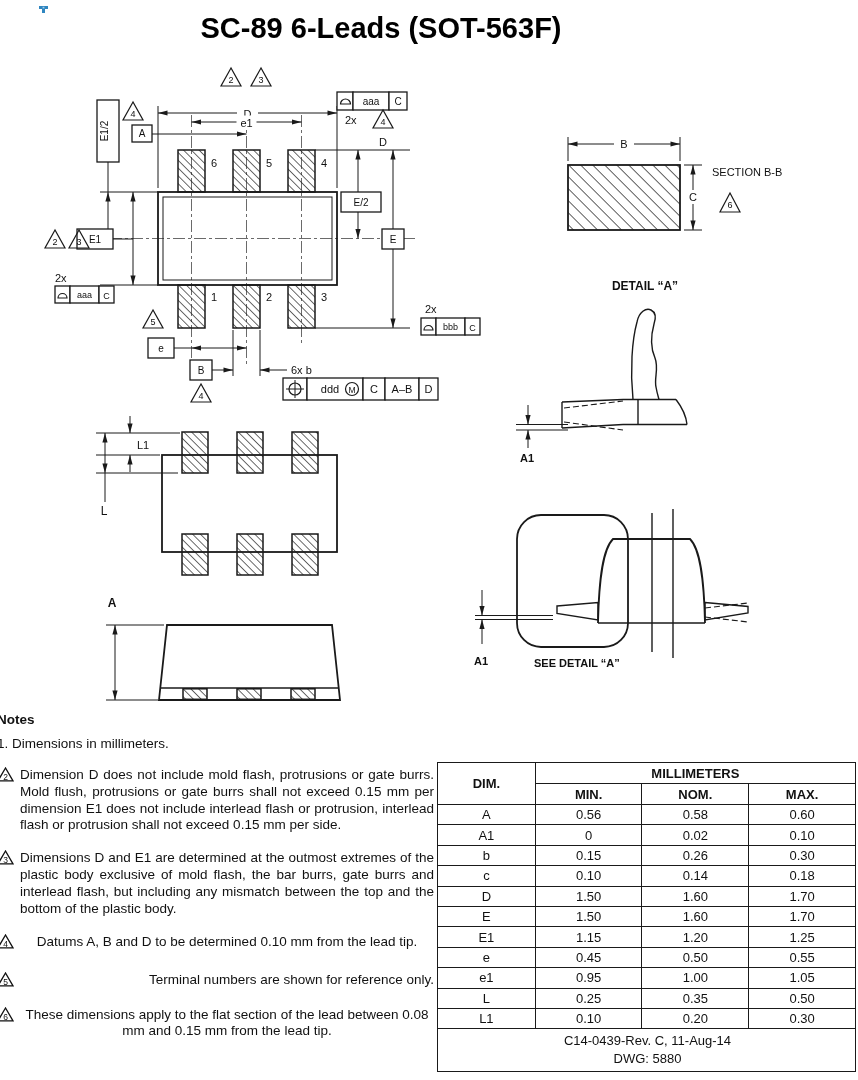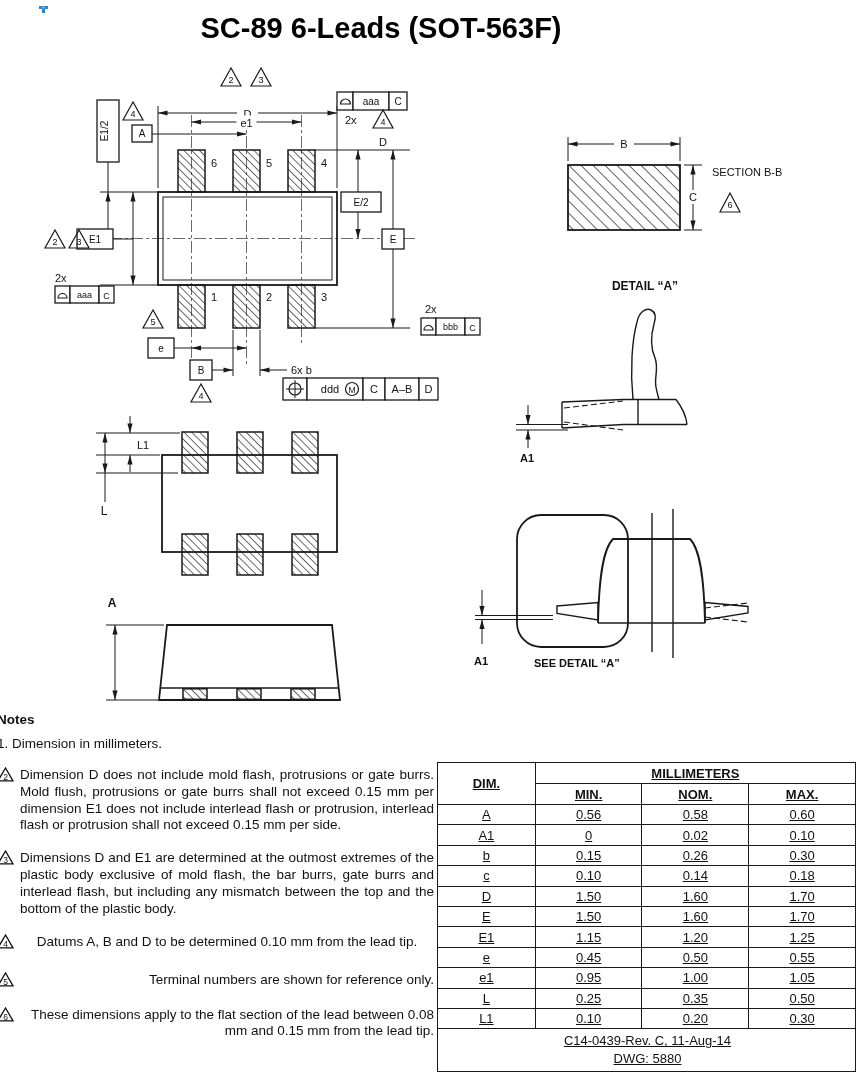--- a/index.html
+++ b/index.html
@@ -26,21 +26,21 @@
   .t12b{font-size:12px;font-weight:bold;text-anchor:middle;}
   .notes{left:-3px;top:712px;width:437px;font-size:13.5px;line-height:1.25;}
   .notes-heading{font-weight:bold;margin-bottom:7px;}
   .note-plain{margin-bottom:14px;}
   .note-flag{display:flex;gap:5px;}
   .flag-icon{flex:0 0 18px;padding-top:0px;}
   .flag-icon svg polygon{fill:none;stroke:#111;stroke-width:1.3;}
   .flag-icon svg text{font-size:8.5px;text-anchor:middle;}
   .note-text{flex:1;text-align:justify;}
   .mb16{margin-bottom:16px;} .mb18{margin-bottom:18px;} .mb15{margin-bottom:15px;}
-  .dim-table{left:437px;top:762px;width:419px;border-collapse:collapse;font-size:13px;background:#fff;text-decoration:underline;}
+  .dim-table{left:437px;top:762px;width:419px;border-collapse:collapse;font-size:13px;background:#fff;}
   .dim-table th,.dim-table td{border:1.4px solid #1a1a1a;text-align:center;padding:0;}
   .dim-table th{font-weight:bold;height:20px;}
   .dim-table td{height:19.4px;font-weight:normal;}
   .dim-table .tfoot-cell{text-align:center;padding:3px 6px 4px 8px;line-height:1.35;height:auto;}
 </style>
 </head>
 <body>
 
 <svg width="0" height="0" style="position:absolute" aria-hidden="true">
   <defs>
@@ -356,21 +356,21 @@
     <rect class="pad" x="123" y="106.8" width="24" height="10.5"></rect>
     <rect class="pad" x="177" y="106.8" width="24" height="10.5"></rect>
     <rect class="pad" x="231" y="106.8" width="24" height="10.5"></rect>
   </g>
 </svg>
 
 <div class="abs notes">
   <div class="notes-heading">Notes</div>
   <div class="note-plain">
     <span>1.</span>
-    <span>Dimension in millimeters.</span>
+    <span>Dimensions in millimeters.</span>
   </div>
 
   <div class="note-flag mb16">
     <span class="flag-icon">
       <svg width="17" height="15">
           <polygon points="8.5,1 1,13.8 16,13.8"></polygon>
           <text x="8.5" y="12.5">2</text>
         </svg>
     </span>
     <div class="note-text">Dimension D does not include mold flash, protrusions or gate burrs. Mold flush, protrusions or gate burrs shall not exceed 0.15 mm per dimension E1 does not include interlead flash or protrusion, interlead flash or protrusion shall not exceed 0.15 mm per side.</div>
@@ -406,21 +406,21 @@
     <div class="note-text" style="text-align:right">Terminal numbers are shown for reference only.</div>
   </div>
 
   <div class="note-flag">
     <span class="flag-icon">
       <svg width="17" height="15">
           <polygon points="8.5,1 1,13.8 16,13.8"></polygon>
           <text x="8.5" y="12.5">6</text>
         </svg>
     </span>
-    <div class="note-text" style="text-align:right">These dimensions apply to the flat section of the lead between 0.08 mm and 0.15 mm from the lead tip.</div>
+    <div class="note-text" style="text-align:center">These dimensions apply to the flat section of the lead between 0.08 mm and 0.15 mm from the lead tip.</div>
   </div>
 </div>
 
 <table class="abs dim-table">
   <colgroup>
       <col style="width:98px">
       <col style="width:107px">
       <col style="width:107px">
       <col style="width:107px">
     </colgroup>

